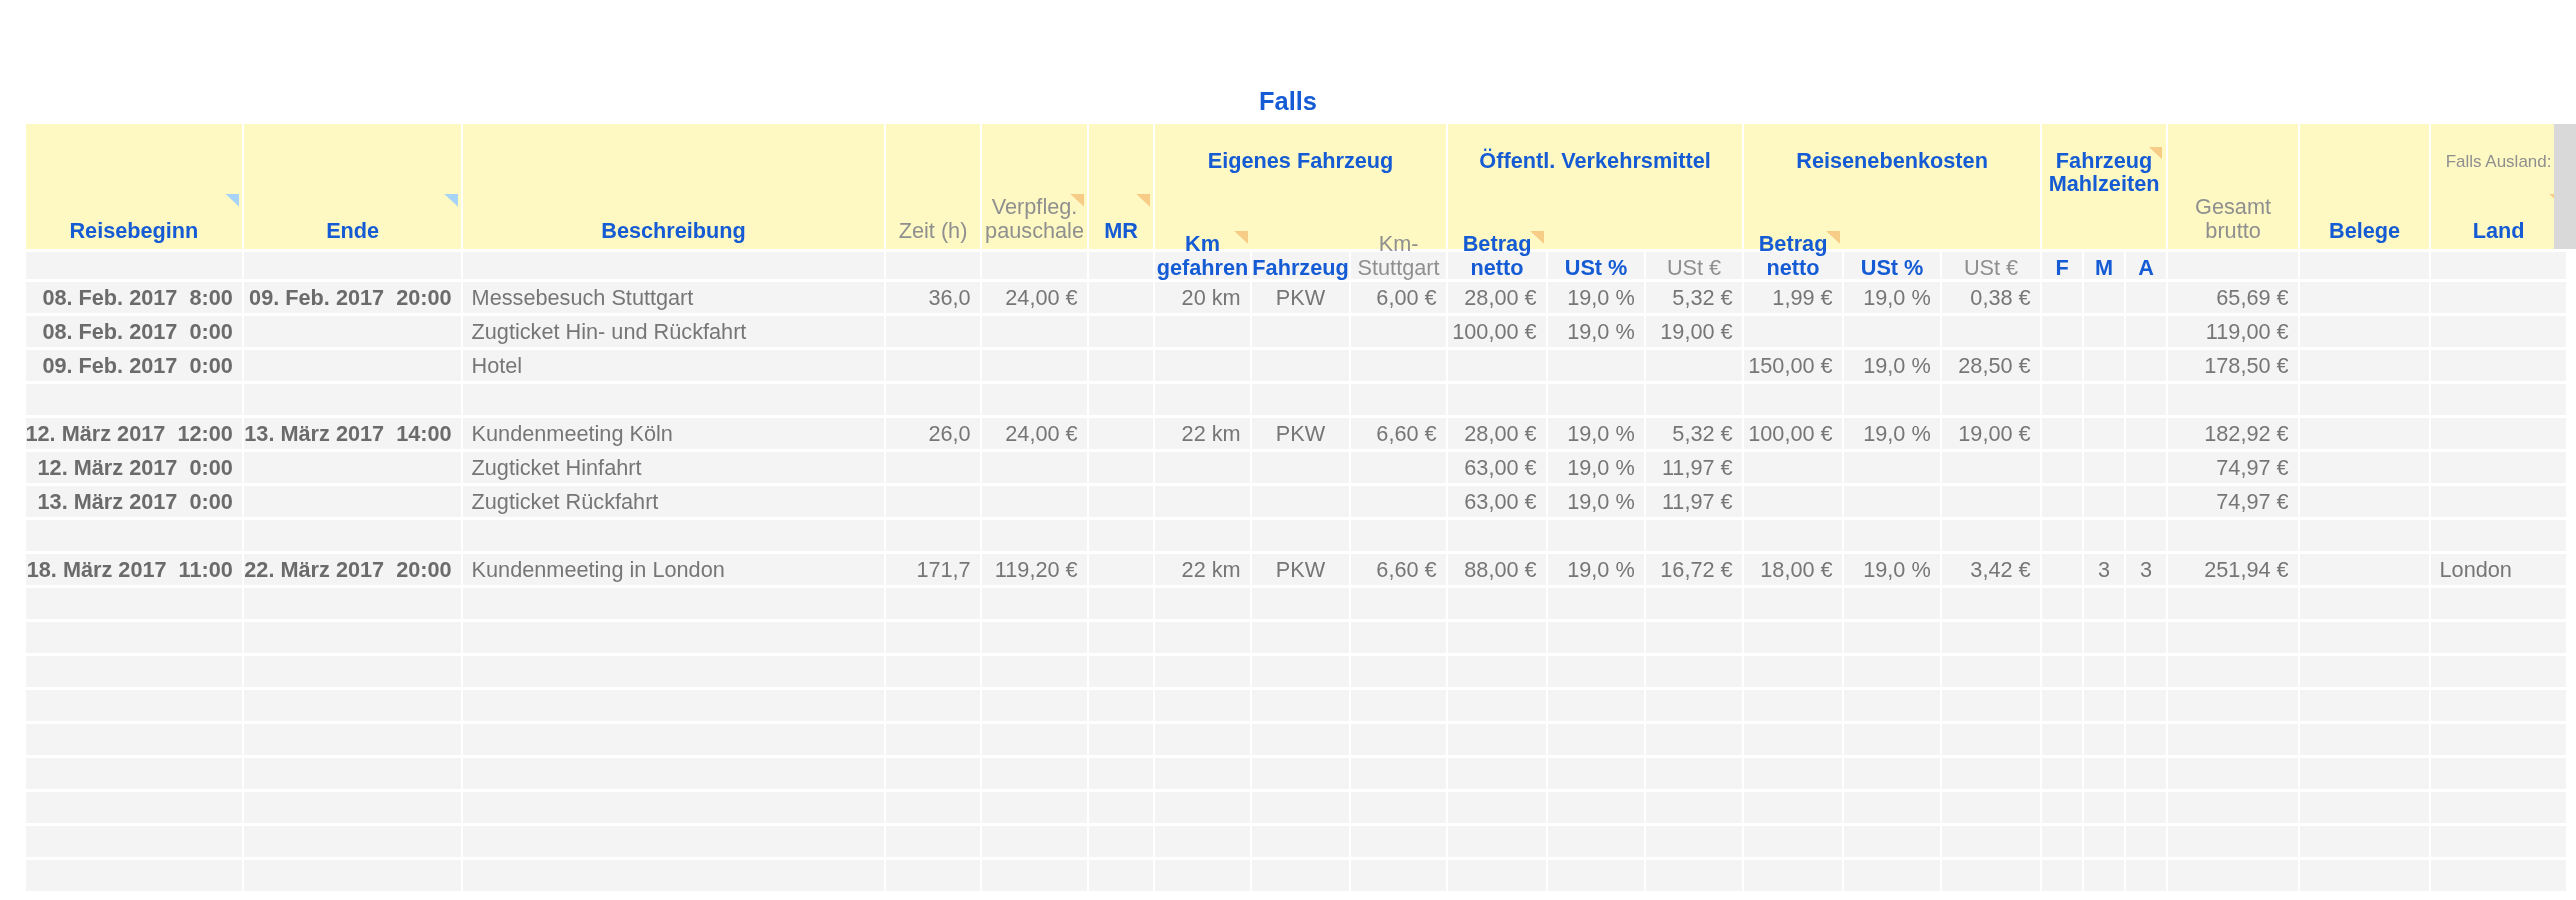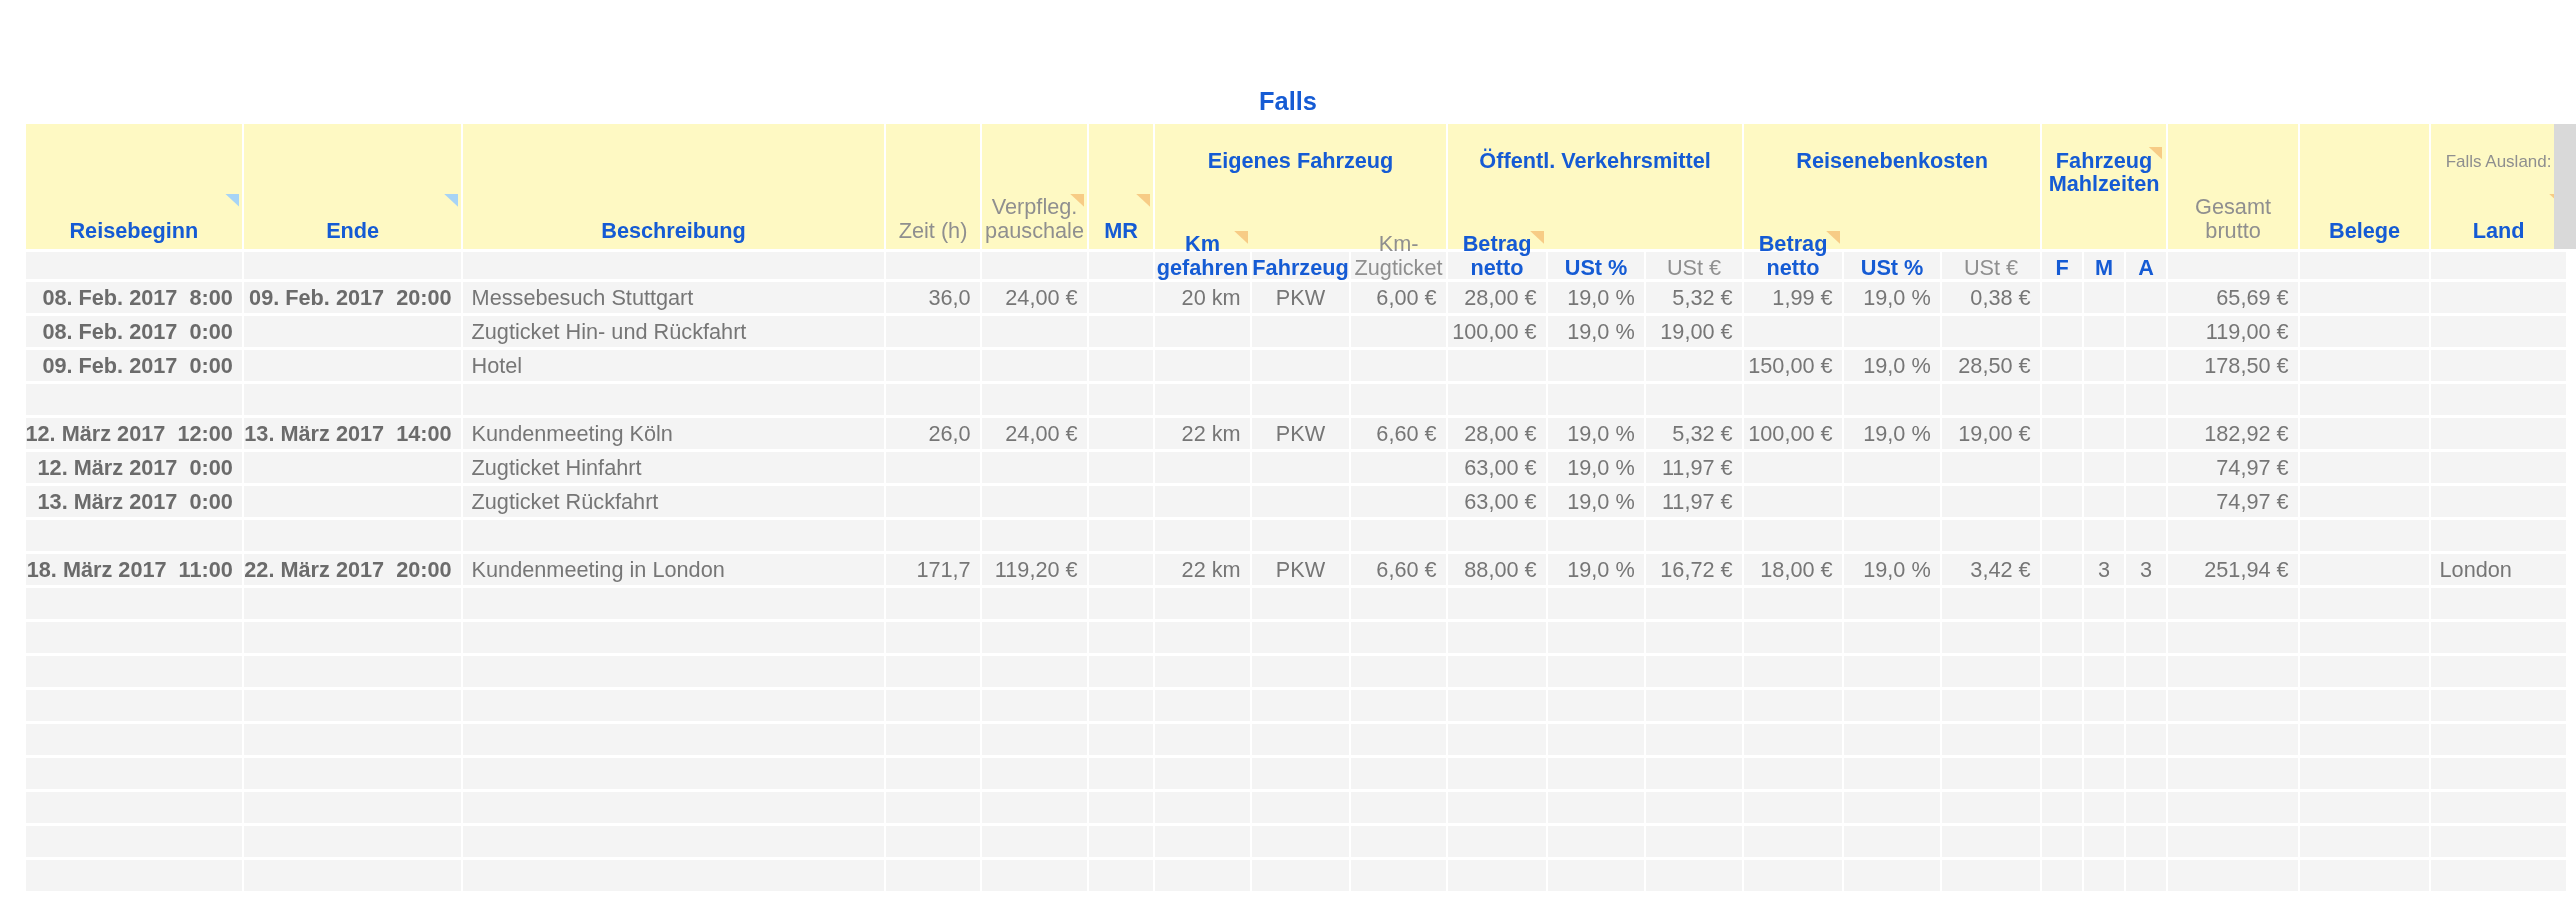--- a/index.html
+++ b/index.html
@@ -119,21 +119,21 @@
             <div class="subcell" style="width: 95px;">
               <div class="sub-label blue">Km
 gefahren</div>
               <div class="tri tri-orange tri-sub"></div>
             </div>
             <div class="subcell" style="width: 97px;">
               <div class="sub-label blue">Fahrzeug</div>
             </div>
             <div class="subcell" style="width: 95px;">
               <div class="sub-label gray">Km-
-Zugticket</div>
+Stuttgart</div>
             </div>
           </div>
         </th>
         <th colspan="3">
           <div class="group-label">Öffentl. Verkehrsmittel</div>
           <div class="subrow">
             <div class="subcell" style="width: 98px;">
               <div class="sub-label blue">Betrag
 netto</div>
               <div class="tri tri-orange tri-sub"></div>

